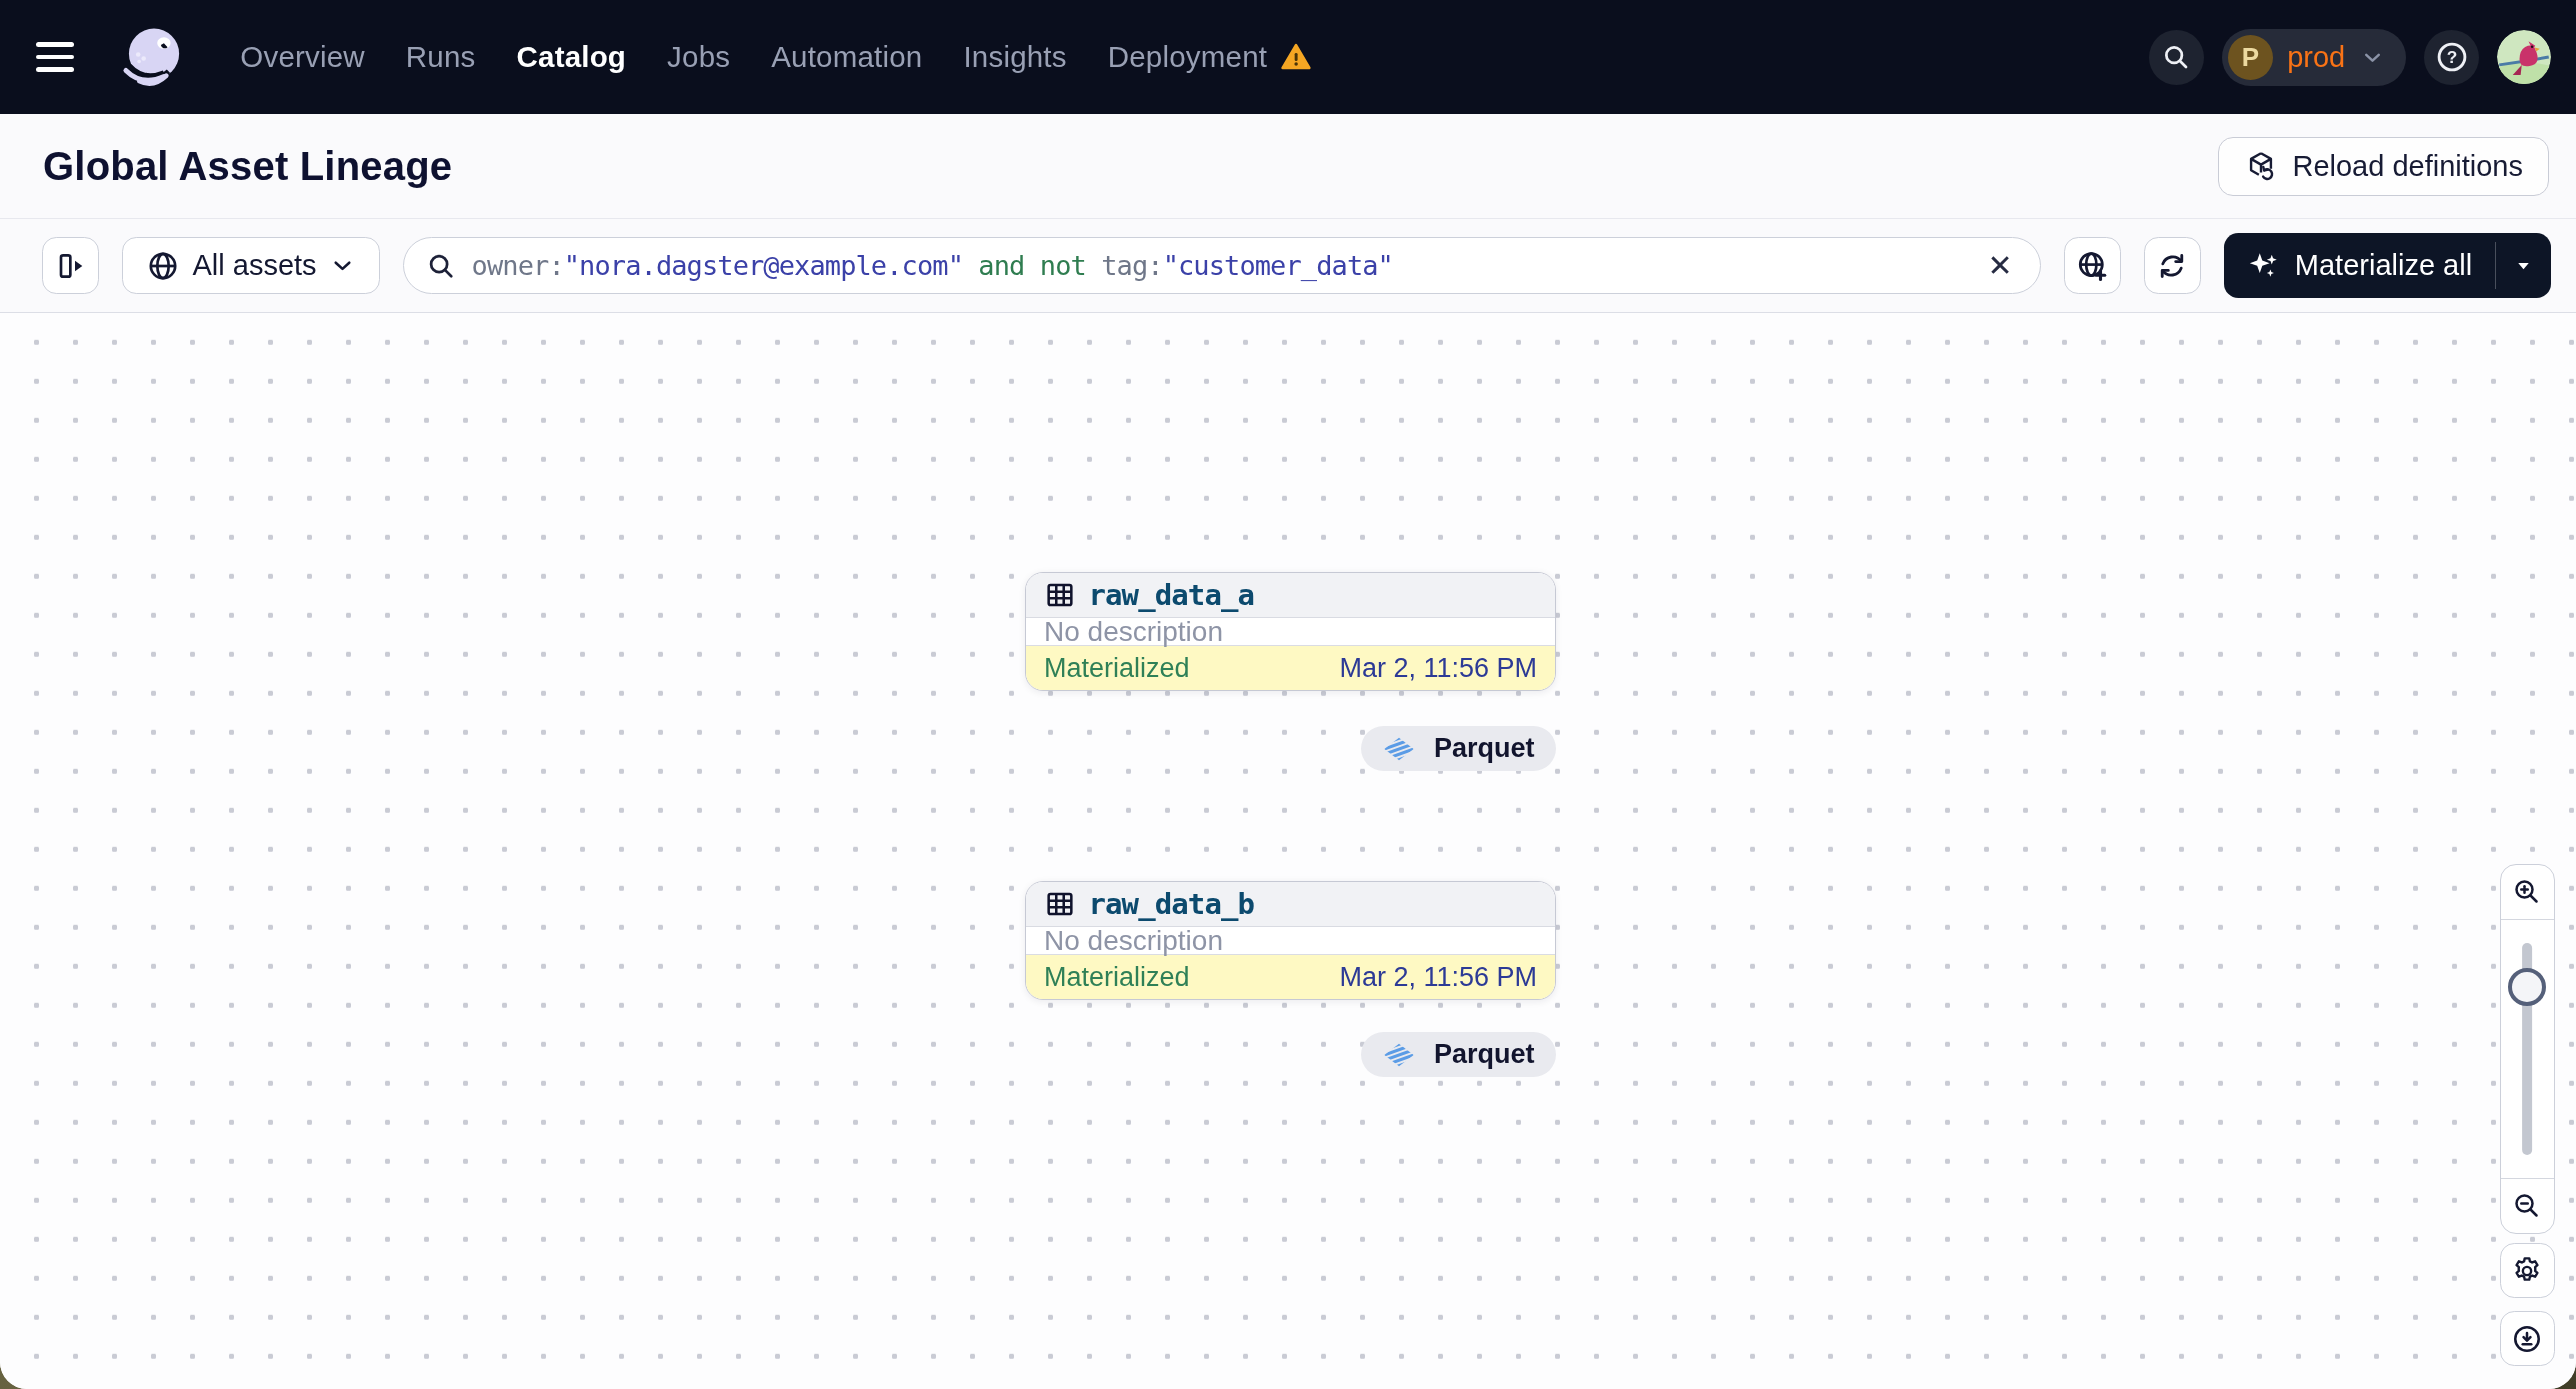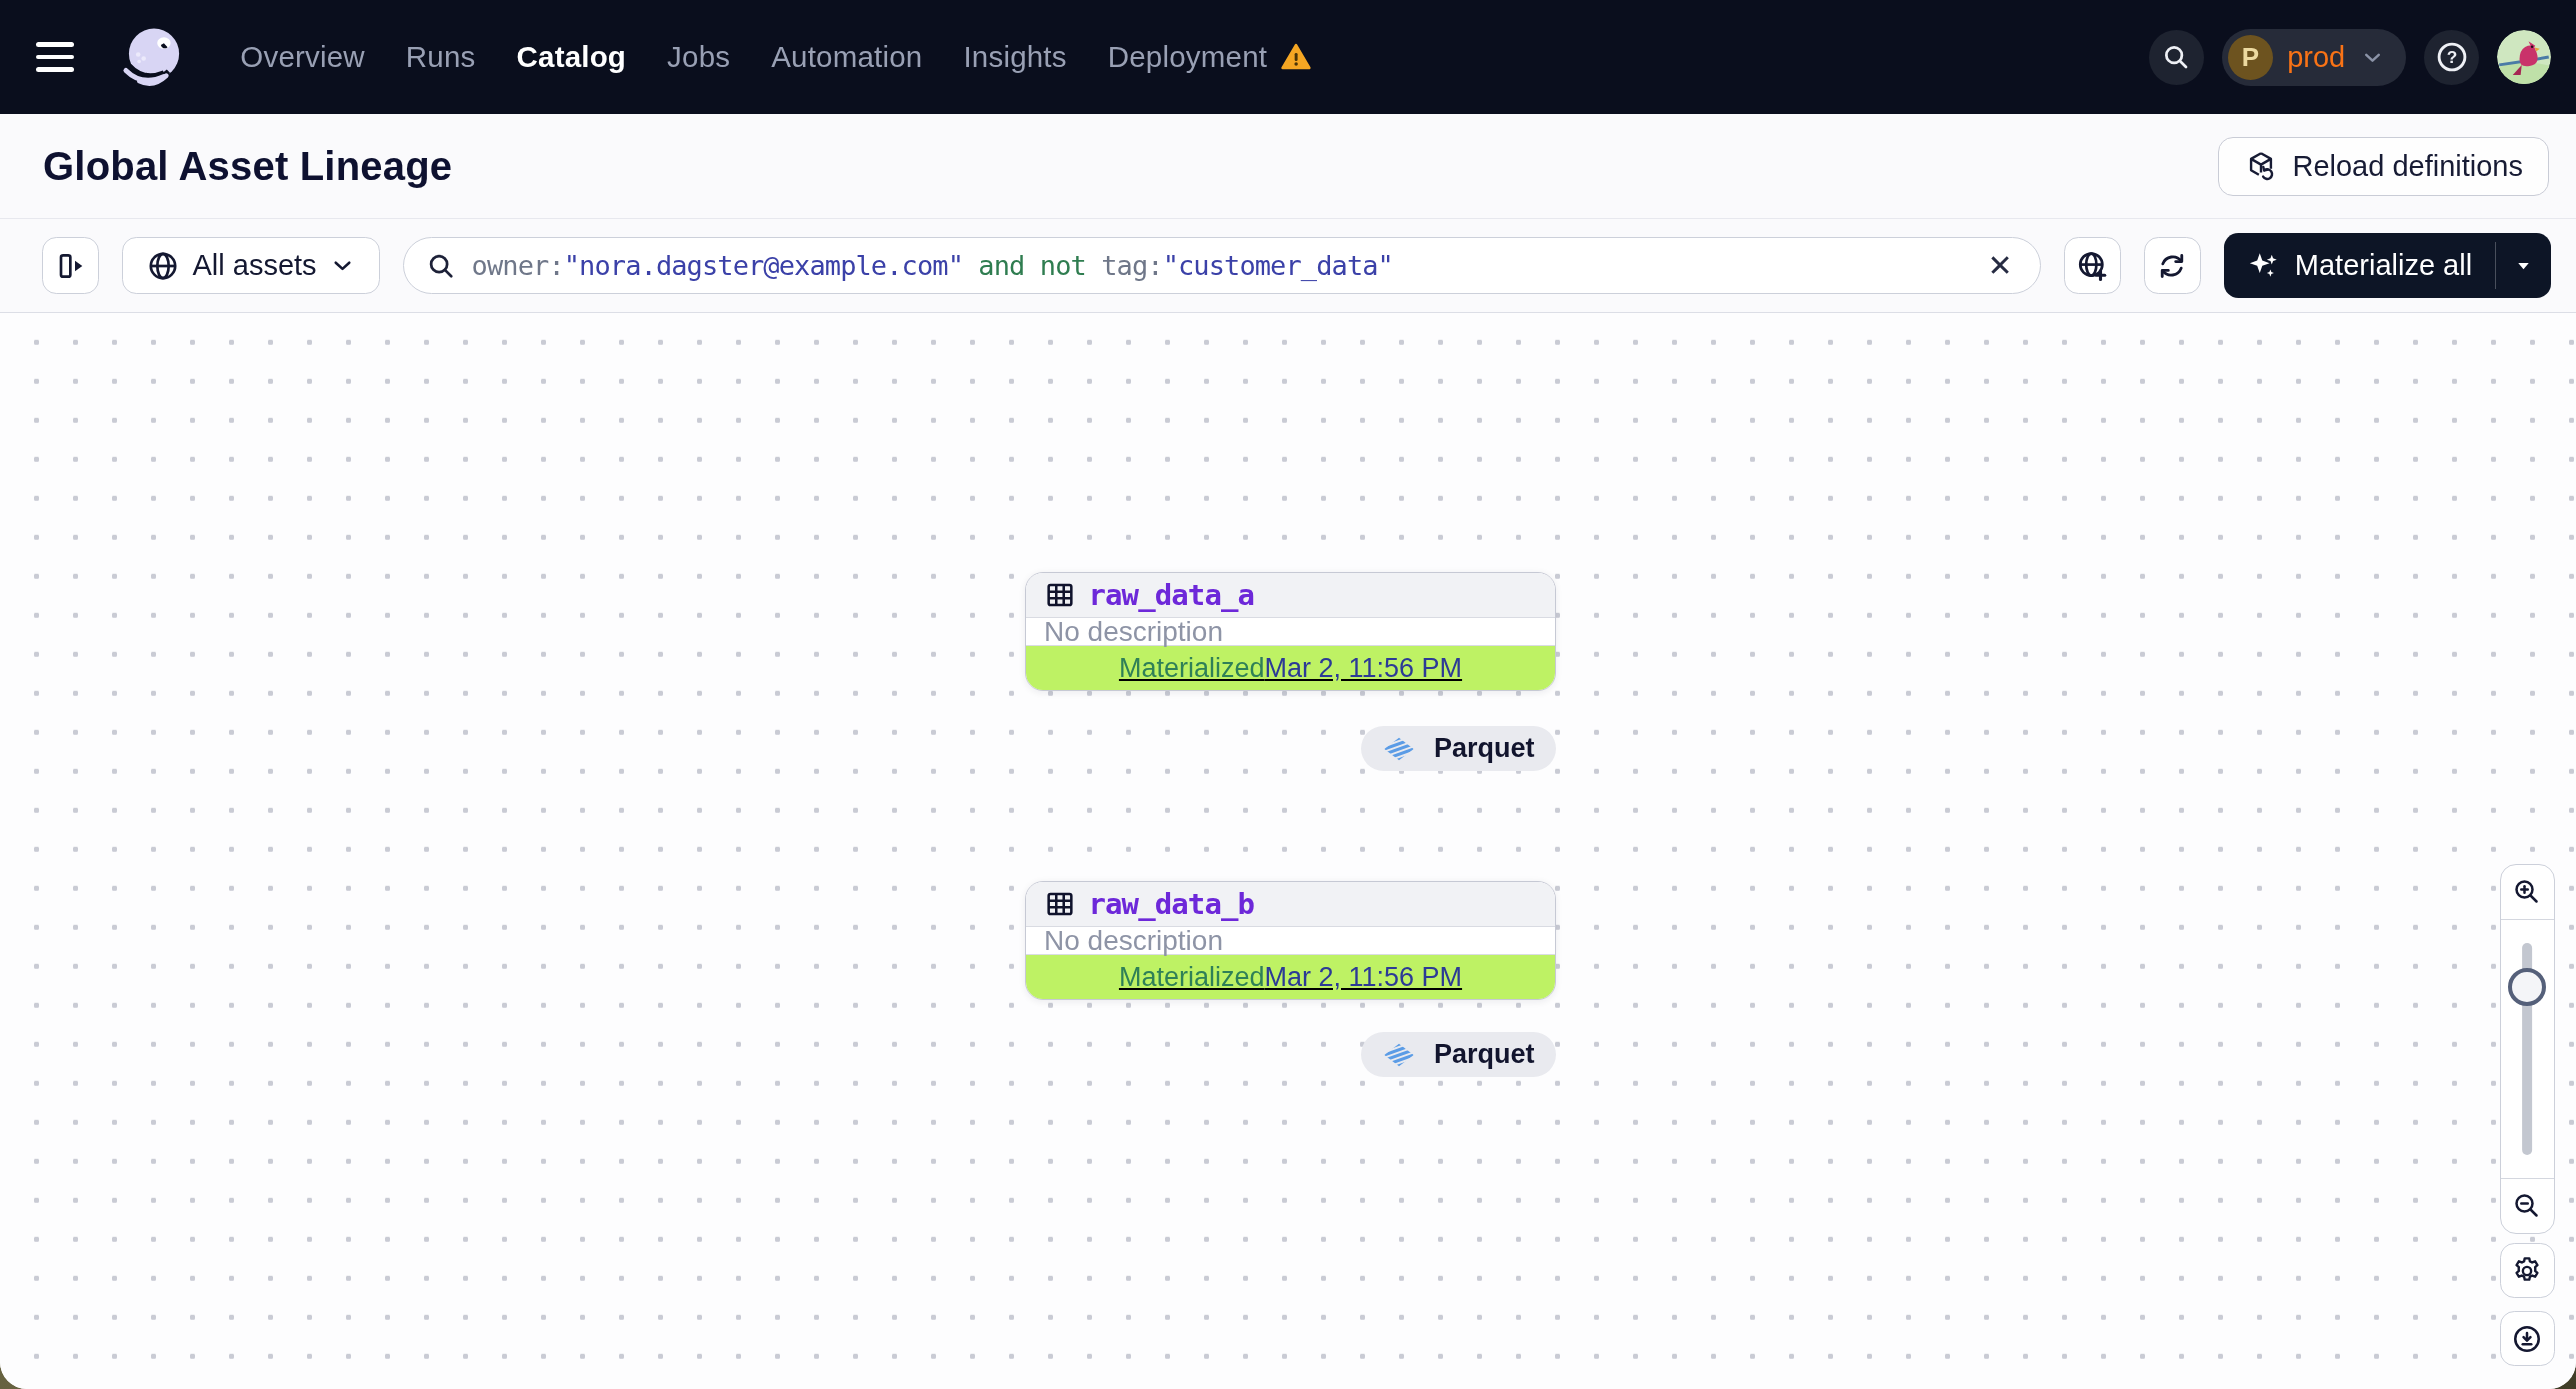--- a/index.html
+++ b/index.html
@@ -84,23 +84,23 @@
     background-size: 39px 39px;
     background-position: 17px 9.8px;
   }
   .asset-node {
     position:absolute; width:531px;
     border:1.3px solid #c6c9d4; border-radius:18px; background:#fff;
     box-shadow: 0 1.8px 7.2px rgba(18,21,40,.07);
     overflow:hidden; cursor:pointer;
   }
   .node-head { height:45px; background:#f1f2f5; display:flex; align-items:center; gap:12.5px; padding:0 18px; border-bottom:0.9px solid #d9dbe2; }
-  .node-name { font-family:"DejaVu Sans Mono", monospace; font-weight:700; font-size:29px; color:#6d28d9; letter-spacing:-0.9px; }
+  .node-name { font-family:"DejaVu Sans Mono", monospace; font-weight:700; font-size:29px; color:#0c4a6e; letter-spacing:-0.9px; }
   .node-desc { height:27px; display:flex; align-items:center; padding:0 18px; font-size:28px; color:#8e94a6; }
-  .node-status { height:45px; background:#bef264; border-top:0.9px solid #dadce3; display:flex; align-items:center; justify-content:center; padding:0 18px;text-decoration:underline; }
+  .node-status { height:45px; background:#fef9c3; border-top:0.9px solid #dadce3; display:flex; align-items:center; justify-content:space-between; padding:0 18px; }
   .st-label { font-size:27px; color:#2f8057; }
   .st-time { font-size:27px; color:#2c3a96; }
   .kind-badge {
     position:absolute; height:45px; border-radius:23px; background:#e9eaef;
     display:flex; align-items:center; gap:19px; padding:0 21.5px;
     font-size:27px; font-weight:700; color:#12152e; cursor:pointer;
   }
 
   
   .zoom-group {

